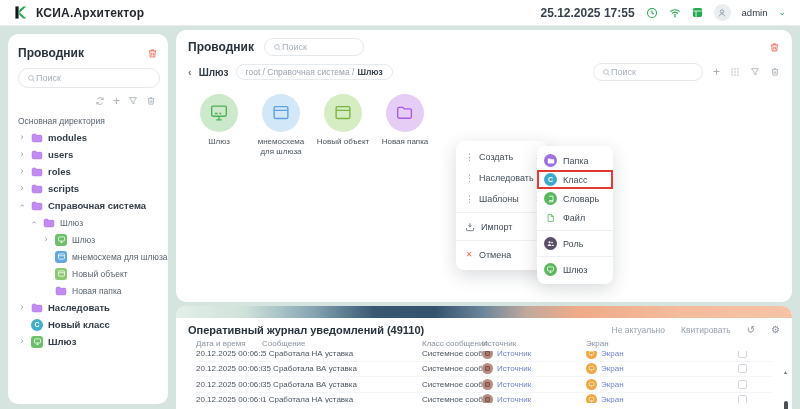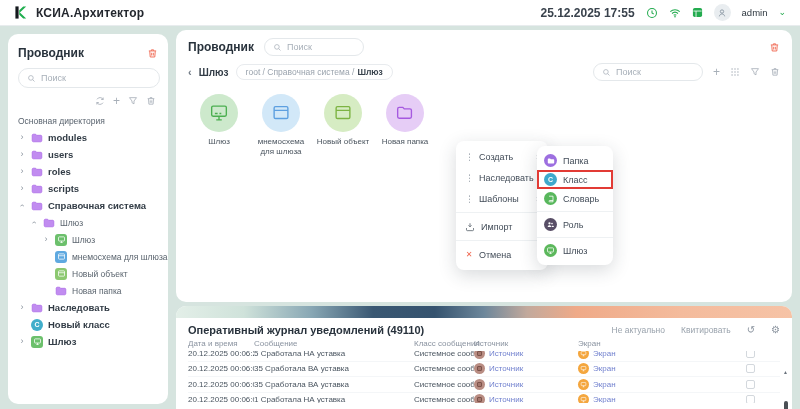--- a/index.html
+++ b/index.html
@@ -14,21 +14,21 @@
 .gic{color:#23ab4f;display:inline-flex}
 .avatar{width:17px;height:17px;border-radius:50%;background:#e9edf0;display:flex;align-items:center;justify-content:center;color:#8a97a3}
 .uname{font-size:9.5px;color:#2f3840}
 .tb-chev{color:#23ab4f;font-size:9px;line-height:1}
 .card{position:absolute;background:#fff;border-radius:10px}
 
 .sidebar{left:8px;top:34px;width:160px;height:370px;padding:10px 8px 0 10px}
 .sb-head{display:flex;align-items:center;justify-content:space-between;padding:2px 2px 8px 0}
 .sb-title{font-size:12px;font-weight:bold;color:#28323c}
 .red{color:#f0654e}
-.search{display:flex;align-items:center;gap:5px;border:1px solid #e4e8eb;border-radius:10px;height:20px;padding:0 8px;color:#a7afb8;background:#fff}
+.search{display:flex;align-items:center;border:1px solid #e4e8eb;border-radius:10px;height:20px;padding:0 8px;color:#a7afb8;background:#fff}
 .search input{border:0;outline:0;width:100%;font-size:9px;color:#49525c;background:transparent;font-family:inherit}
 .search input::placeholder{color:#a7afb8}
 .sb-tools{display:flex;justify-content:flex-end;gap:8px;padding:7px 4px 5px;color:#a7afb8;align-items:center}
 .sb-tools .plus{font-size:12px;line-height:1;color:#a7afb8}
 .sb-section{font-size:8.5px;color:#59636e;padding:4px 0 3px}
 .titem{display:flex;align-items:center;gap:5px;height:17px;cursor:pointer;white-space:nowrap}
 .titem .chev{width:8px;font-size:9px;color:#8a939e;text-align:center;flex:0 0 8px;line-height:1}
 .chev.up{transform:rotate(-90deg)}
 .chev.none{visibility:hidden}
 .d1{padding-left:12px}.d2{padding-left:24px}
@@ -81,21 +81,21 @@
 .ci.none{background:transparent;color:#8a939e}
 .fileic{color:#4caf50;display:inline-flex;width:13px;justify-content:center}
 
 .journal{left:176px;top:306px;width:616px;height:112px;border-radius:10px 10px 0 0;overflow:hidden}
 .jband{height:12px;background:linear-gradient(90deg,#e3efe8 0%,#cfe2da 11%,#88a7b4 22%,#3a5873 32%,#35536f 42%,#6d879b 50%,#c2a99c 57%,#efaa88 65%,#f4bb9c 82%,#f6c3a6 100%)}
 .jhead{display:flex;align-items:center;padding:6px 12px 3px;gap:14px}
 .jtitle{font-size:11px;font-weight:bold;color:#28323c}
 .jact{margin-left:auto;display:flex;gap:16px;align-items:center;font-size:8.5px;color:#9aa3ad}
 .jbtn{cursor:pointer}
 .jico{color:#8a939e;font-size:10px;line-height:1;cursor:pointer}
-.jtable{padding:0 12px;position:relative}
+.jtable{padding:0 20px;position:relative}
 .jgrid{display:grid;grid-template-columns:66px 160px 60px 104px 1fr 22px 12px;align-items:center}
 .jcolh{font-size:8px;color:#8a93a0;height:12px;white-space:nowrap}
 .jrows{height:52px;overflow:hidden}
 .jrow{display:grid;grid-template-columns:66px 160px 60px 104px 1fr 22px 12px;align-items:center;height:15.5px;font-size:8px;color:#4a5560;border-bottom:1px solid #f4f6f8}
 .jrow:first-child{margin-top:-5px}
 .jcell{white-space:nowrap;overflow:hidden}
 .link{color:#7282cf;cursor:pointer}
 .cellic{display:flex;align-items:center;gap:4px;white-space:nowrap}
 .src-ic{width:11px;height:11px;border-radius:50%;background:#b98d83;display:inline-flex;align-items:center;justify-content:center;flex:0 0 11px}
 .src-ic i{width:5px;height:5px;border:1px solid #7c534b;border-radius:1px;background:#a4766c;display:block}
@@ -455,20 +455,29 @@
     <span>Класс</span>
   </div>
   <div class="smi">
     <span class="ci dict">
         <svg width="8" height="8" viewBox="0 0 10 10" fill="none" stroke="#fff">
           <path d="M2.5 1.5h5v7H3.3a.8.8 0 0 1 0-1.6h4.2"></path>
         </svg>
       </span>
     <span>Словарь</span>
   </div>
+  <div class="smi">
+    <span class="fileic">
+        <svg width="9" height="10" viewBox="0 0 12 12" fill="none" stroke="currentColor">
+          <path d="M2.8 1.5h4.4L9.8 4v6.5H2.8z"></path>
+          <path d="M7 1.5V4h2.8"></path>
+        </svg>
+      </span>
+    <span>Файл</span>
+  </div>
   <div class="mdiv"></div>
   <div class="smi">
     <span class="ci role">
         <svg width="9" height="9" viewBox="0 0 12 12" fill="#fff">
           <circle cx="4.6" cy="4.4" r="1.5"></circle>
           <circle cx="8" cy="4.8" r="1.1"></circle>
           <path d="M2.2 9.3c.2-1.5 1.2-2.3 2.4-2.3s2.2.8 2.4 2.3z"></path>
           <path d="M7.4 9.3c.1-1 .7-1.7 1.6-1.7.8 0 1.4.6 1.6 1.7z"></path>
         </svg>
       </span>

